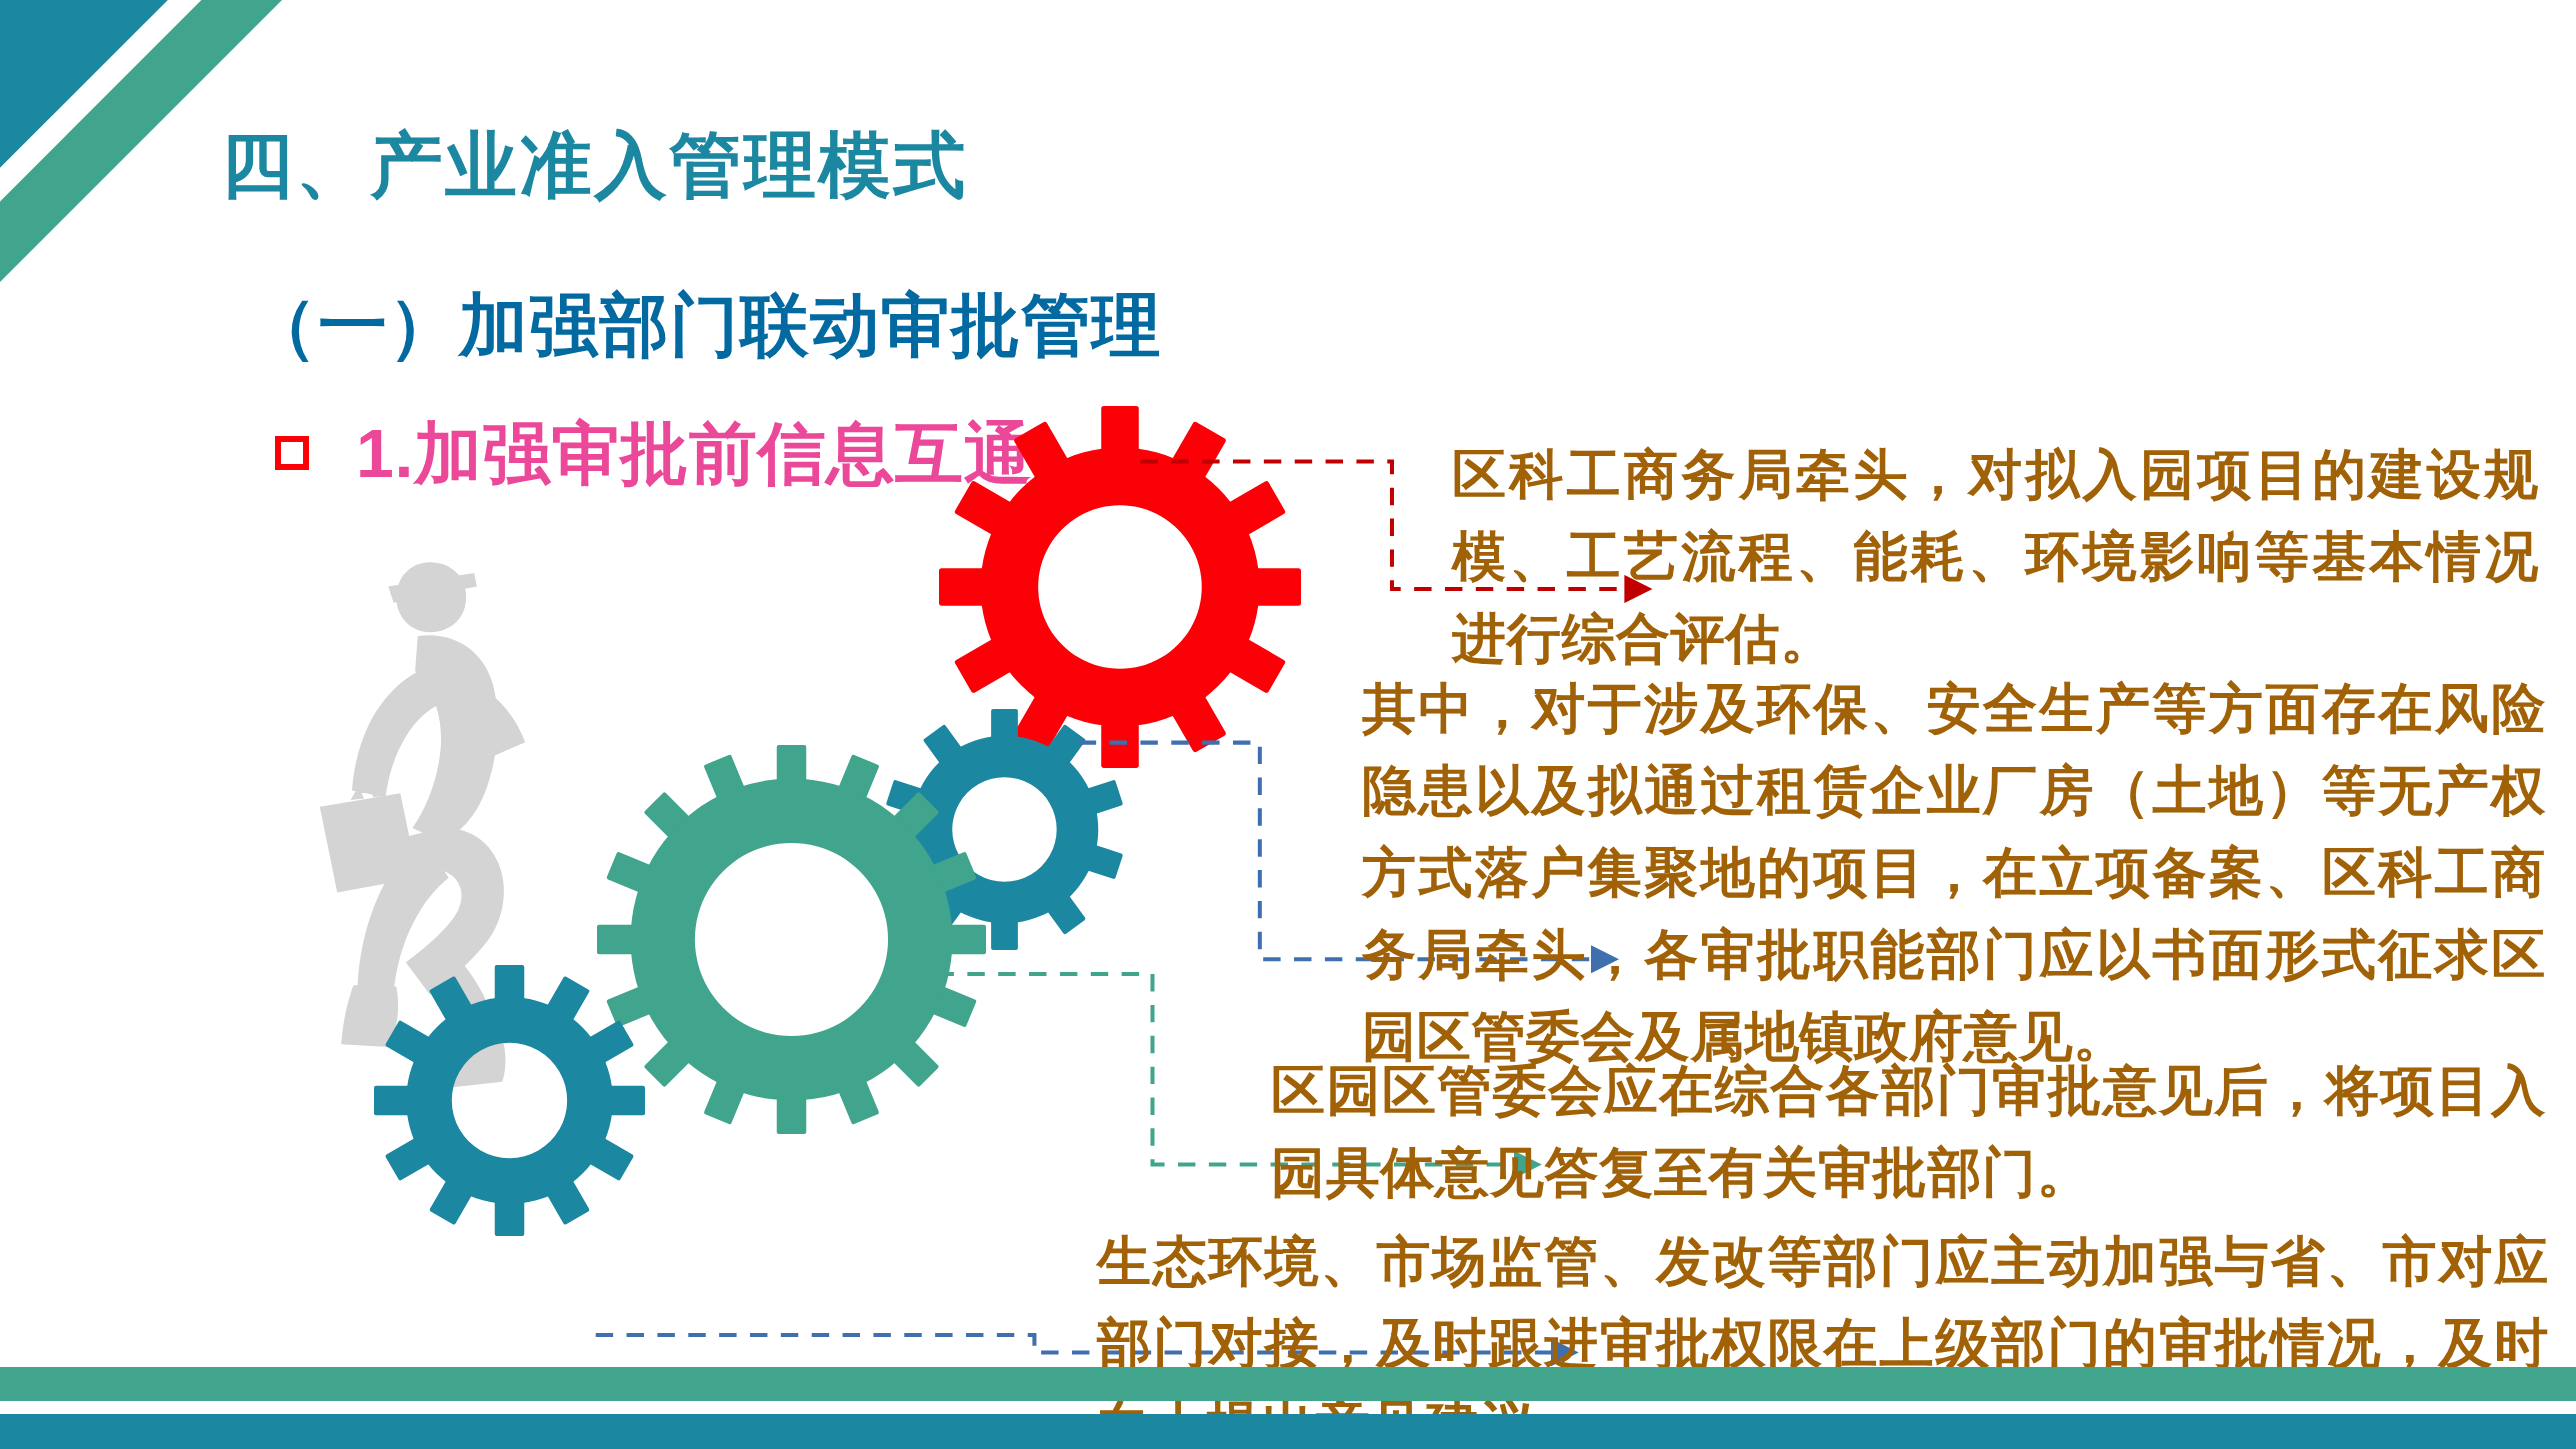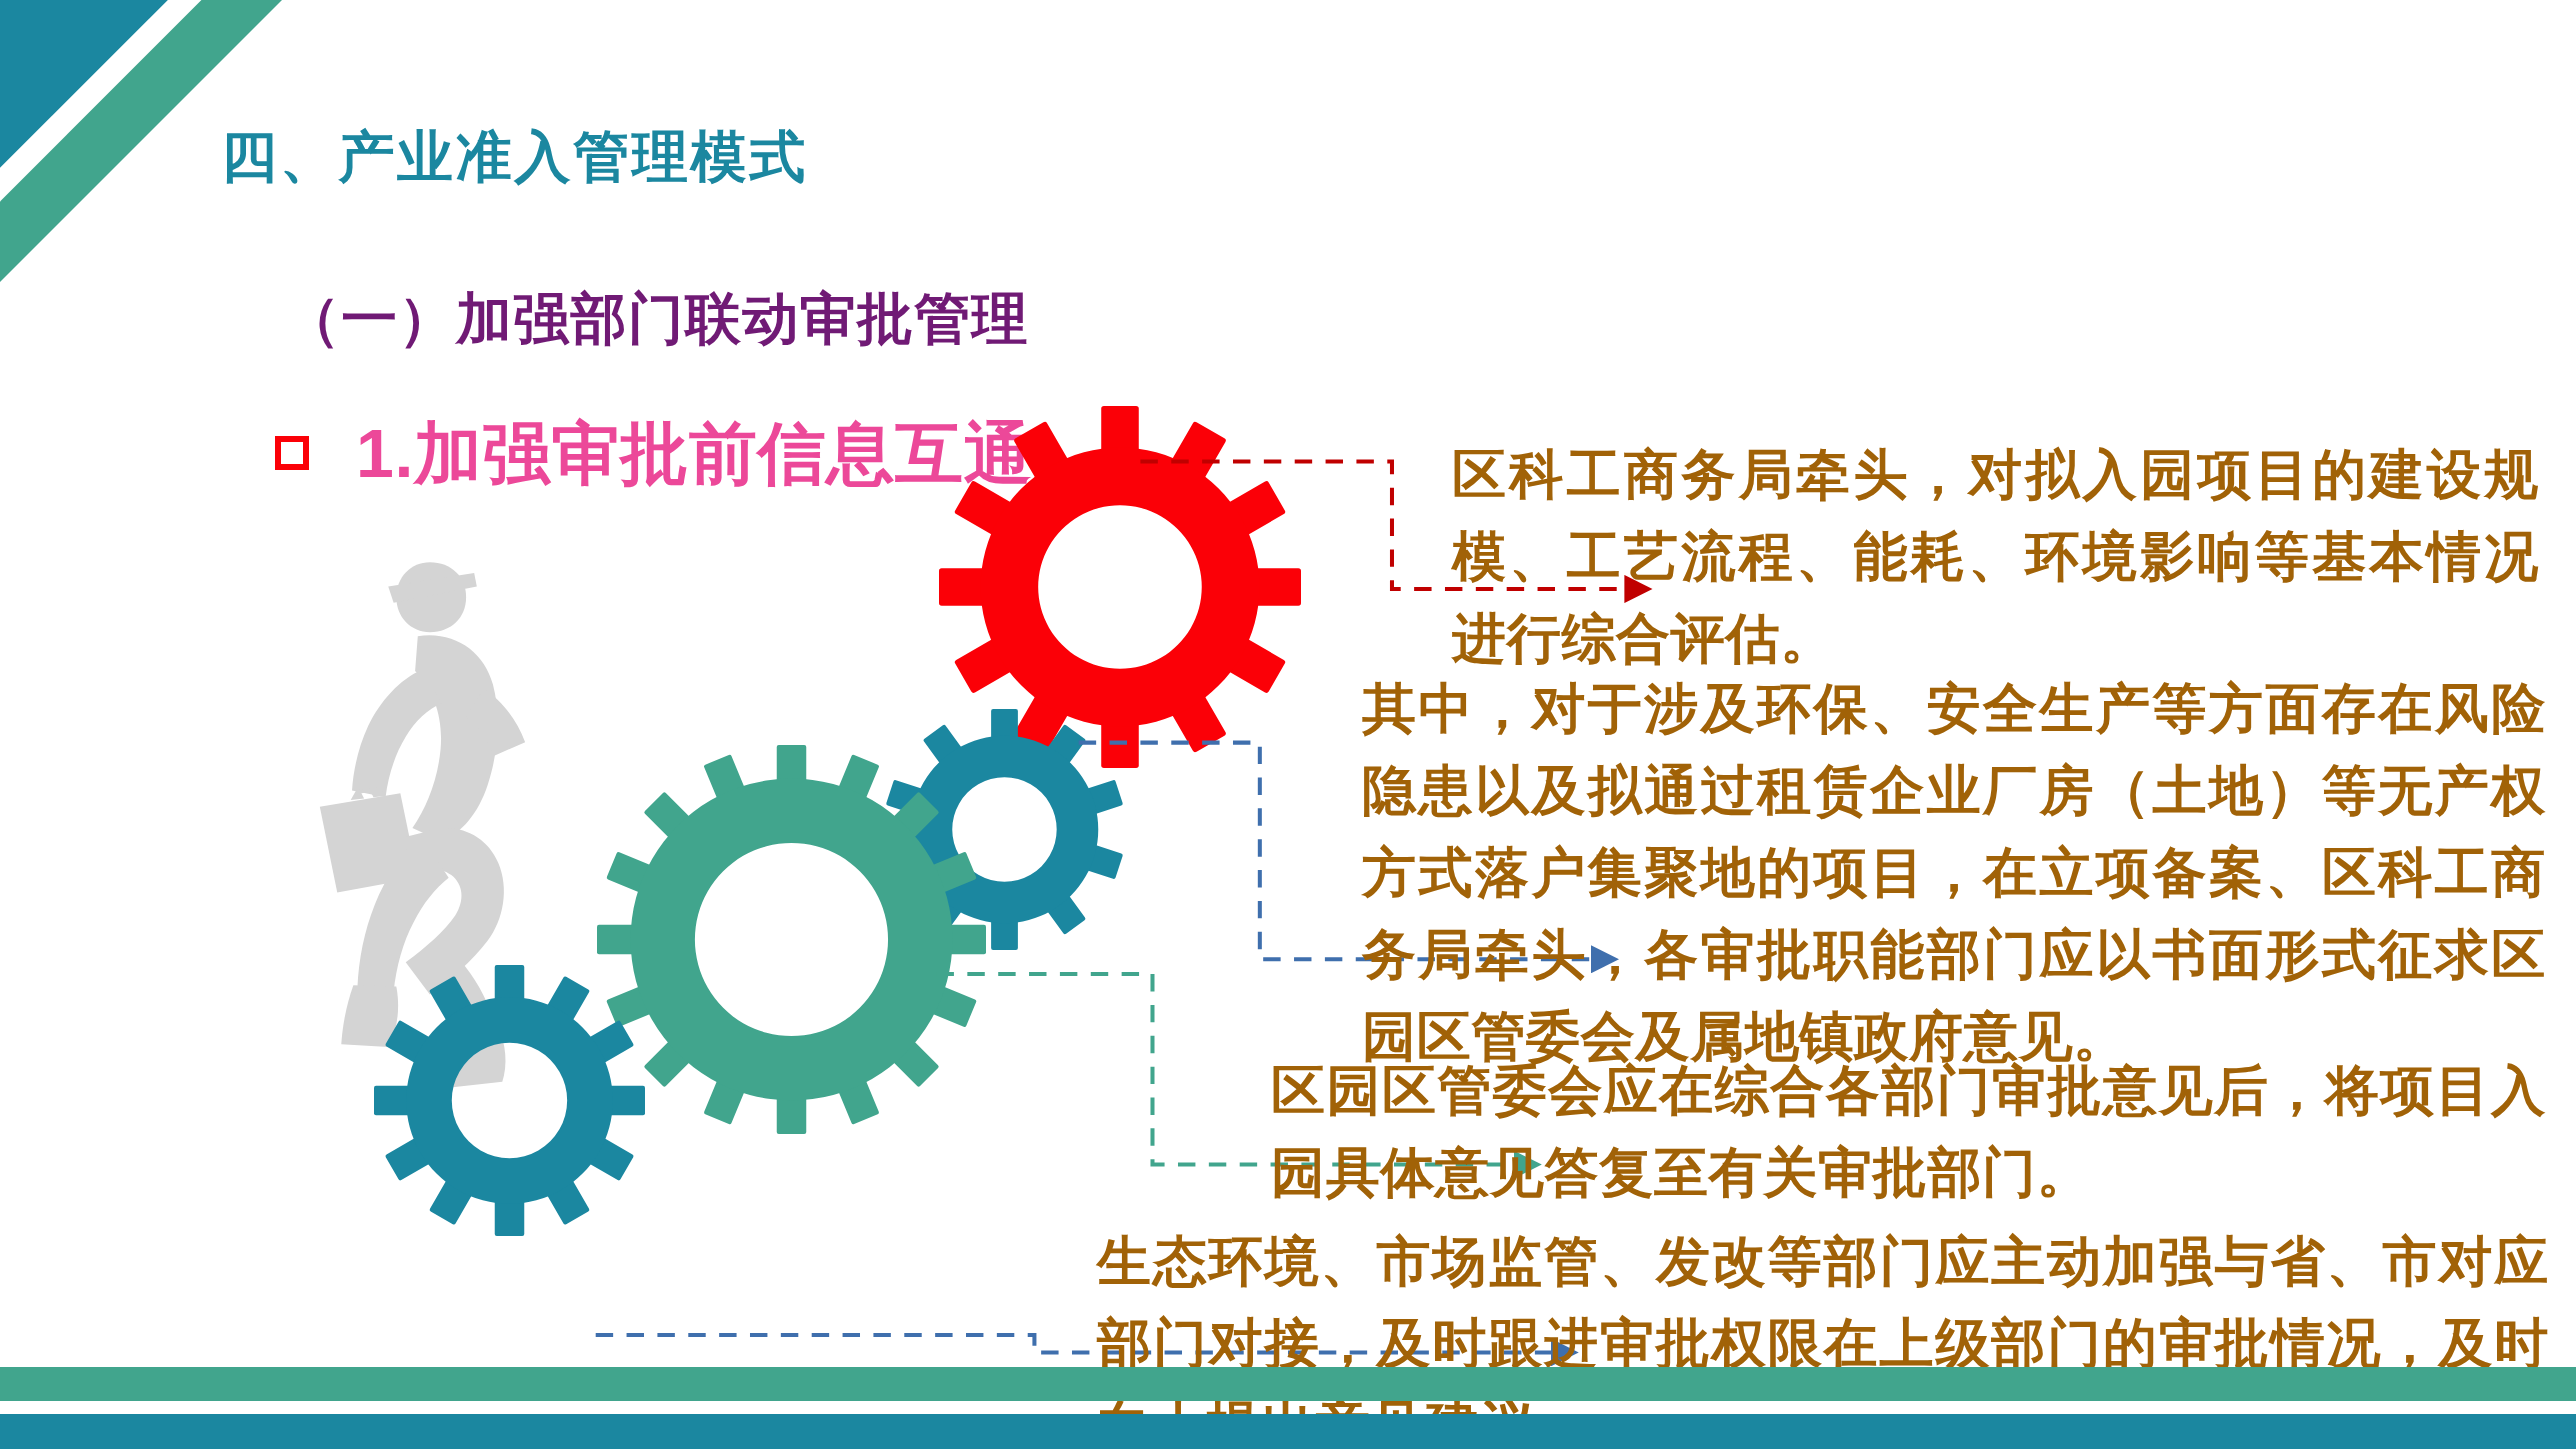--- a/index.html
+++ b/index.html
@@ -15,27 +15,27 @@
   
   .corner-svg{position:absolute;left:0;top:0;width:470px;height:376px;}
 
   
   .bar-green{position:absolute;left:0;bottom:48px;width:2576px;height:34px;background:#41a58d;}
   .bar-teal{position:absolute;left:0;bottom:0;width:2576px;height:35px;background:#1b87a0;}
 
   
   .title{
     position:absolute;left:221px;top:127px;
-    font-size:56px;line-height:1.08;font-weight:bold;
+    font-size:72px;line-height:1.08;font-weight:bold;
     color:#1b87a0;letter-spacing:2.7px;white-space:nowrap;
   }
   .subtitle{
     position:absolute;left:248px;top:288px;
-    font-size:56px;line-height:1.1;font-weight:bold;
-    color:#701a75;letter-spacing:1.3px;white-space:nowrap;margin-left:36px;
+    font-size:69px;line-height:1.1;font-weight:bold;
+    color:#0369a1;letter-spacing:1.3px;white-space:nowrap;
   }
   .bullet-row{
     position:absolute;left:275px;top:419px;
     display:flex;align-items:center;white-space:nowrap;
   }
   .bullet-box{
     width:34px;height:34px;border:6px solid #fb0007;
     box-sizing:border-box;margin-right:47px;flex:none;
   }
   .bullet-label{

